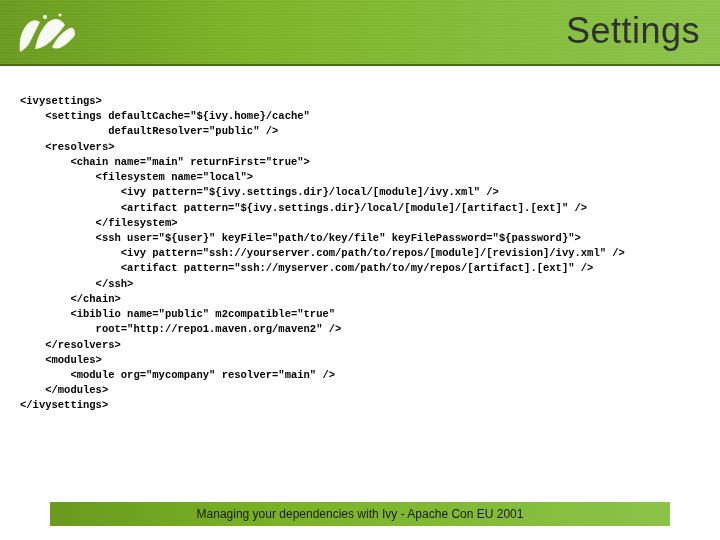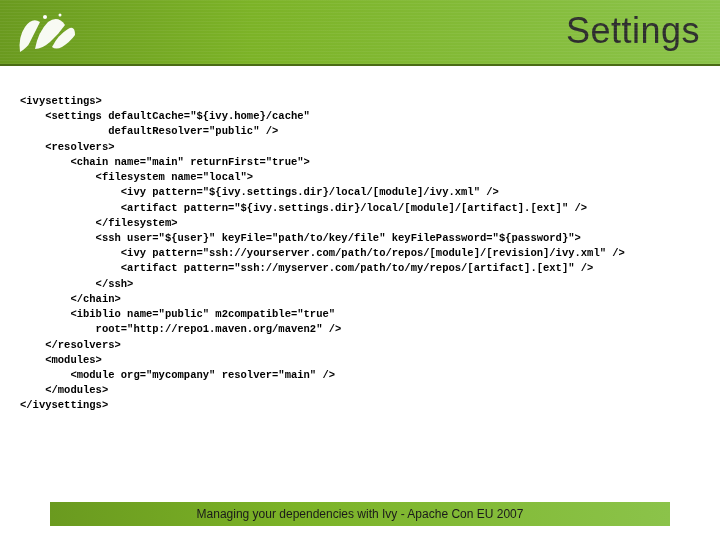--- a/index.html
+++ b/index.html
@@ -48,14 +48,14 @@
 <span>        &lt;ibiblio name="public" m2compatible="true"</span>
 <span>            root="http://repo1.maven.org/maven2" /&gt;</span>
 <span>    &lt;/resolvers&gt;</span>
 <span>    &lt;modules&gt;</span>
 <span>        &lt;module org="mycompany" resolver="main" /&gt;</span>
 <span>    &lt;/modules&gt;</span>
 <span>&lt;/ivysettings&gt;</span></div>
 </div>
 
 <div class="footer">
-  <span class="footer-text">Managing your dependencies with Ivy - Apache Con EU 2007</span>
+  <span class="footer-text">Managing your dependencies with Ivy - Apache Con EU 2001</span>
 </div>
 
 </body></html>

